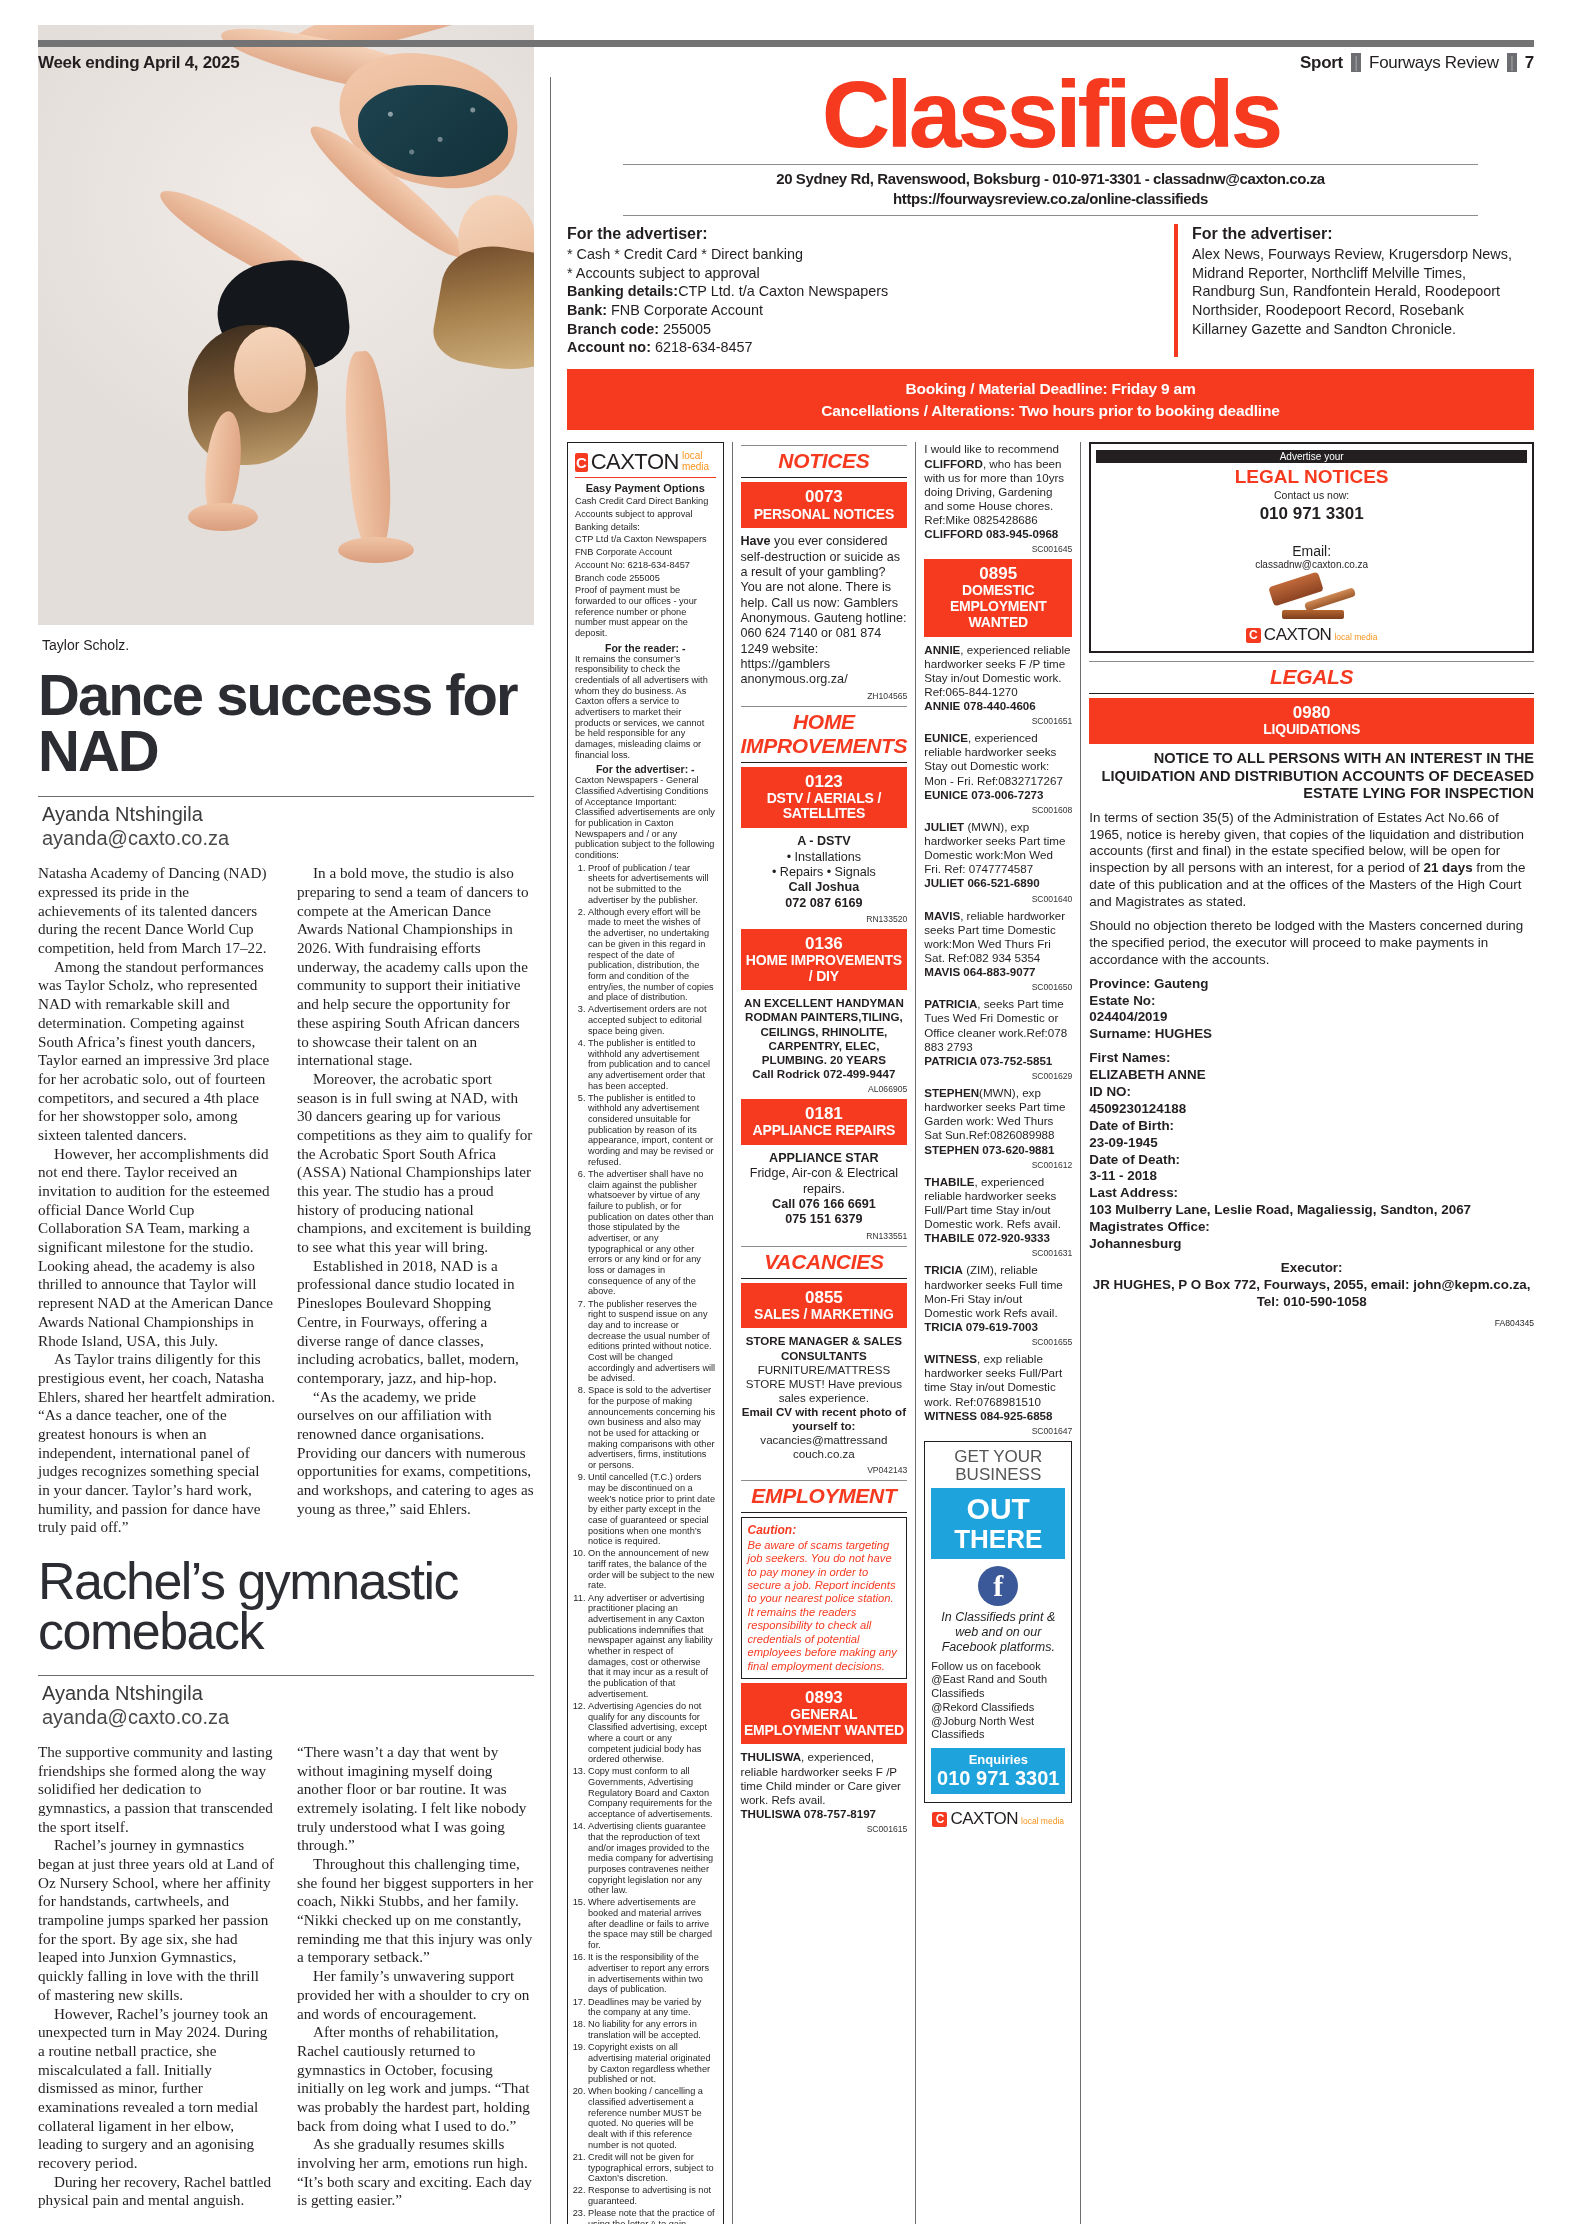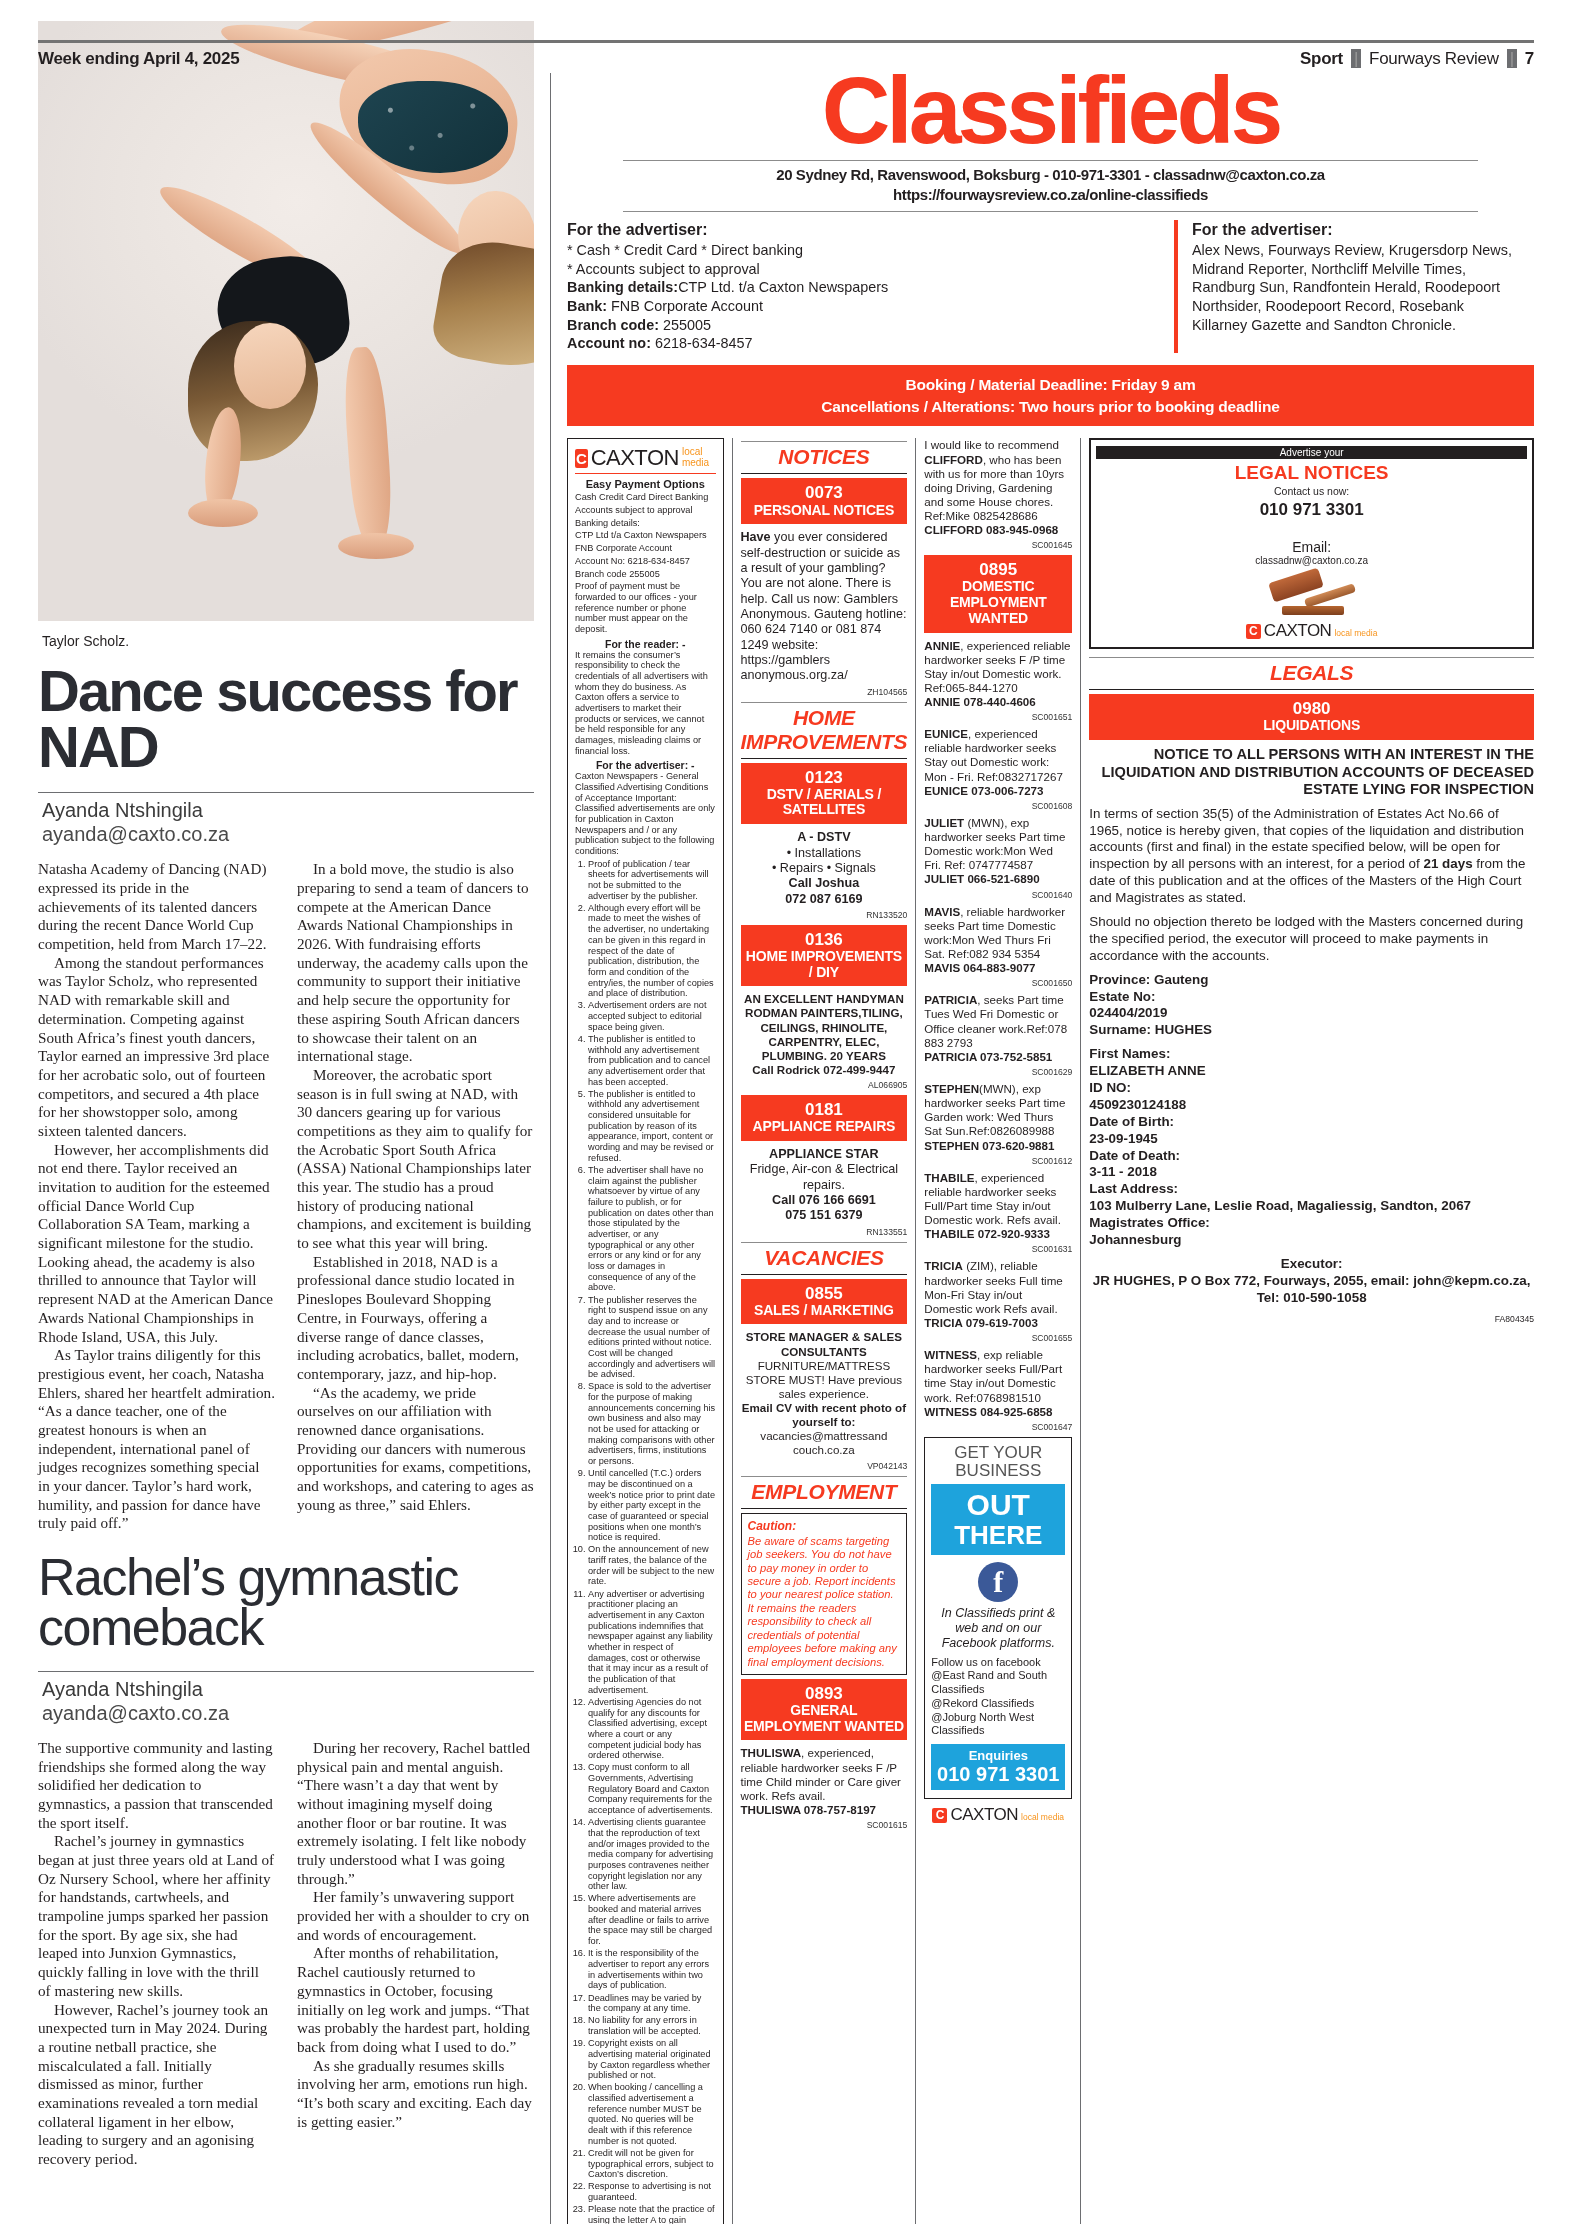--- a/index.html
+++ b/index.html
@@ -11,21 +11,21 @@
     color:#231f20;
     position:relative;
     overflow:hidden;
   }
   .page { position:relative; width:1572px; height:2224px; padding:0 38px; }
 
   
   .masthead {
     position:relative; z-index:5;
     margin-top:40px;
-    border-top:3px solid #737373;
+    border-top:7px solid #737373;
     display:flex; justify-content:space-between; align-items:flex-start;
     padding-top:6px;
     font-weight:bold; font-size:17px; letter-spacing:-.3px;
   }
   .masthead .right { font-size:17px; }
   .masthead .right .sep { color:#999; font-weight:normal; padding:0 3px;}
   .masthead .right .thin { font-weight:normal; }
 
   
   .body-wrap { display:flex; gap:0px; margin-top:4px; }
@@ -271,20 +271,21 @@
         <div class="name">Ayanda Ntshingila</div>
         <div class="mail">ayanda@caxto.co.za</div>
       </div>
 
       <div class="cols2">
         <p>The supportive community and lasting friendships she formed along the way solidified her dedication to gymnastics, a passion that transcended the sport itself.</p>
         <p>Rachel’s journey in gymnastics began at just three years old at Land of Oz Nursery School, where her affinity for handstands, cartwheels, and trampoline jumps sparked her passion for the sport. By age six, she had leaped into Junxion Gymnastics, quickly falling in love with the thrill of mastering new skills.</p>
         <p>However, Rachel’s journey took an unexpected turn in May 2024. During a routine netball practice, she miscalculated a fall. Initially dismissed as minor, further examinations revealed a torn medial collateral ligament in her elbow, leading to surgery and an agonising recovery period.</p>
 
         <p>During her recovery, Rachel battled physical pain and mental anguish. “There wasn’t a day that went by without imagining myself doing another floor or bar routine. It was extremely isolating. I felt like nobody truly understood what I was going through.”</p>
+        <p>Throughout this challenging time, she found her biggest supporters in her coach, Nikki Stubbs, and her family. “Nikki checked up on me constantly, reminding me that this injury was only a temporary setback.”</p>
         <p>Her family’s unwavering support provided her with a shoulder to cry on and words of encouragement.</p>
         <p>After months of rehabilitation, Rachel cautiously returned to gymnastics in October, focusing initially on leg work and jumps. “That was probably the hardest part, holding back from doing what I used to do.”</p>
         <p>As she gradually resumes skills involving her arm, emotions run high. “It’s both scary and exciting. Each day is getting easier.”</p>
 
       </div>
     </div>
 
     <div class="vrule"></div>
 
     <div class="right-col">

